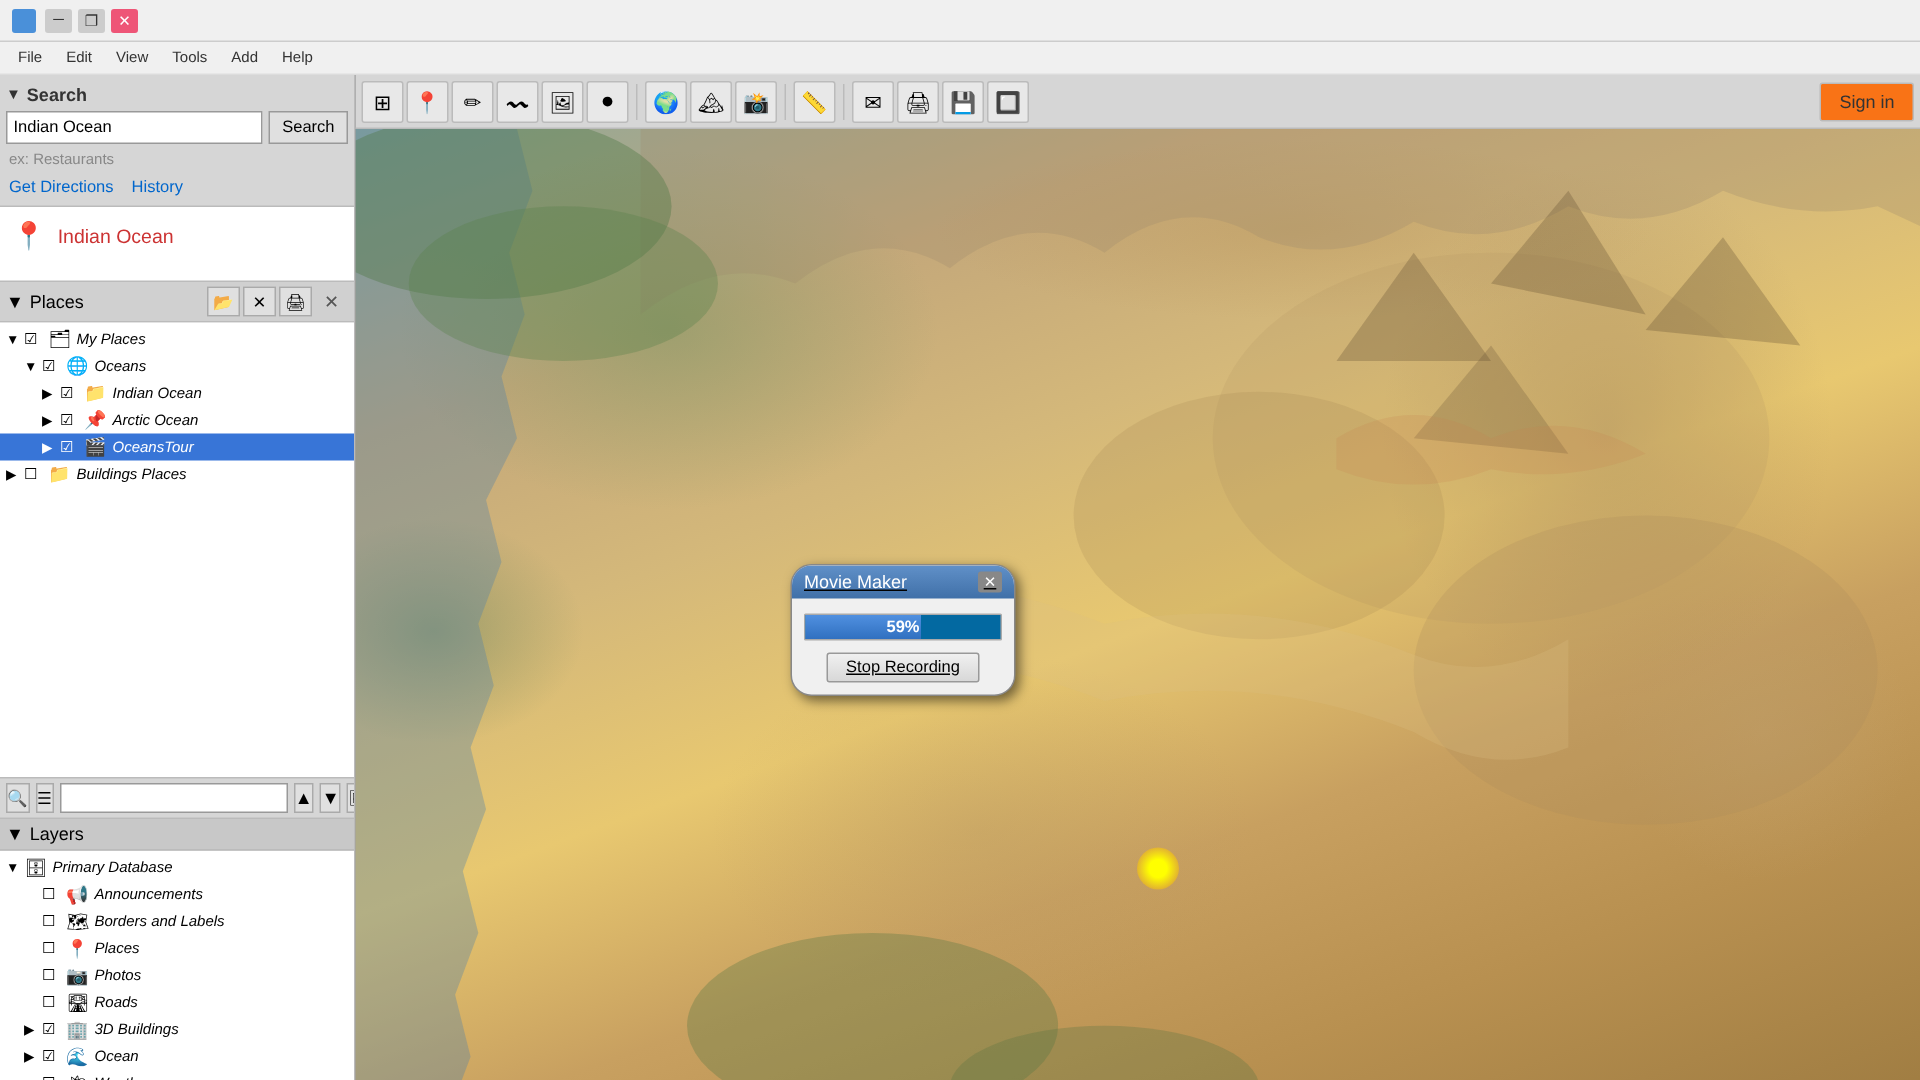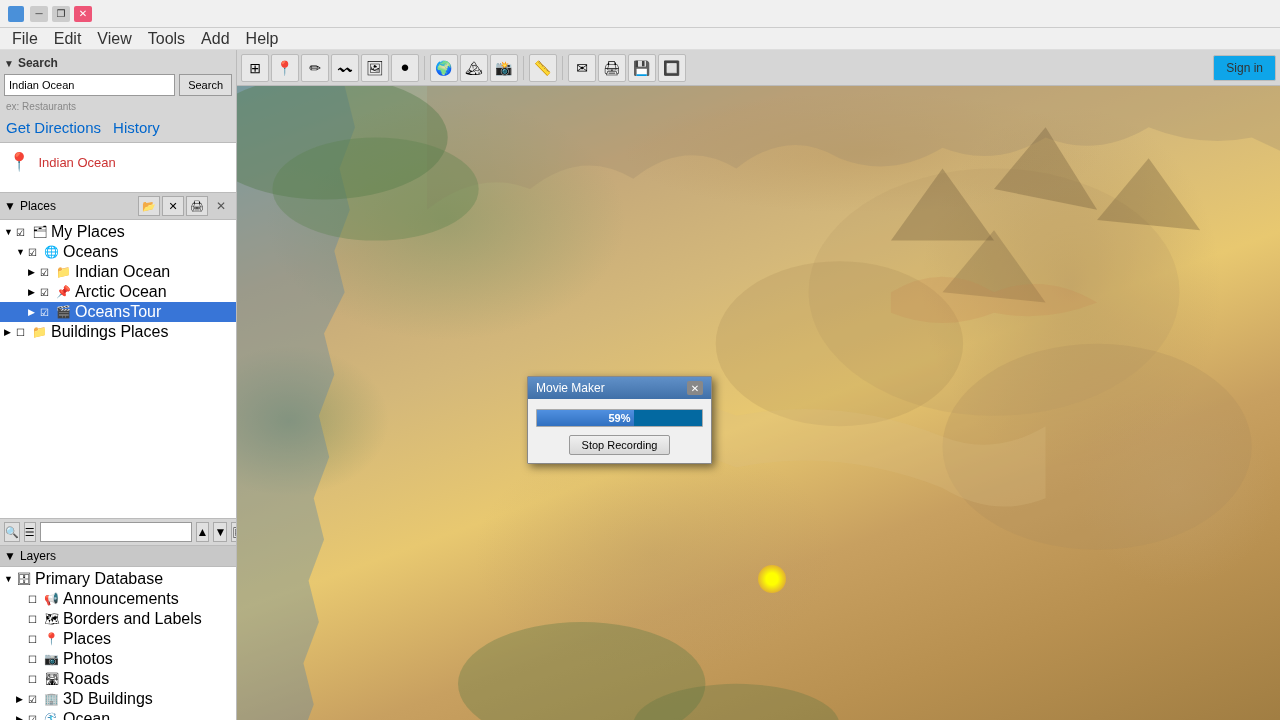--- a/index.html
+++ b/index.html
@@ -23,21 +23,21 @@
 
     
     #menubar {
       background: #f0f0f0;
       height: 22px;
       display: flex;
       align-items: center;
       padding: 0 4px;
       border-bottom: 1px solid #ddd;
     }
-    #menubar .menu-item { padding: 2px 8px; font-size: 16px; cursor: pointer; color: #333; }
+    #menubar .menu-item { padding: 2px 8px; font-size: 10px; cursor: pointer; color: #333; }
 
     
     #main { display: flex; height: calc(720px - 50px); }
 
     
     #sidebar {
       width: 237px;
       min-width: 237px;
       background: #e8e8e8;
       border-right: 1px solid #bbb;
@@ -72,21 +72,21 @@
     }
     .search-btn {
       height: 22px;
       padding: 0 8px;
       background: #e0e0e0;
       border: 1px solid #999;
       font-size: 11px;
       cursor: pointer;
     }
     .search-hint { font-size: 10px; color: #888; padding: 1px 2px; margin-bottom: 4px; }
-    .search-links { display: flex; gap: 12px; font-size: 15px; padding: 2px; }
+    .search-links { display: flex; gap: 12px; font-size: 11px; padding: 2px; }
     .search-links a { color: #0066cc; text-decoration: none; cursor: pointer; }
 
     
     #search-results {
       background: white;
       border-bottom: 1px solid #bbb;
       padding: 4px;
       min-height: 50px;
     }
     .result-item {
@@ -120,21 +120,21 @@
     .close-btn { font-size: 12px; color: #555; cursor: pointer; background: none; border: none; }
 
     
     .tree { background: white; flex: 1; overflow-y: auto; padding: 2px 0; }
     .tree-item { display: flex; align-items: center; padding: 1px 4px; font-size: 12px; cursor: pointer; white-space: nowrap; }
     .tree-item.selected { background: #3875d7; color: white; }
     .tree-indent { width: 12px; min-width: 12px; }
     .tree-expand { width: 12px; font-size: 9px; cursor: pointer; }
     .tree-check { width: 14px; margin-right: 2px; font-size: 10px; }
     .tree-icon { width: 16px; height: 16px; margin-right: 3px; display: flex; align-items: center; justify-content: center; font-size: 12px; }
-    .tree-label { font-size: 16px; }
+    .tree-label { font-size: 10px; font-style: italic; }
 
     
     #tree-toolbar {
       display: flex;
       align-items: center;
       padding: 3px 4px;
       background: #d6d6d6;
       border-top: 1px solid #bbb;
       gap: 4px;
     }
@@ -187,21 +187,21 @@
       justify-content: center;
       font-size: 14px;
       cursor: pointer;
       border-radius: 2px;
     }
     .tb-separator { width: 1px; height: 24px; background: #bbb; margin: 0 3px; }
     .tb-spacer { flex: 1; }
     .sign-in-btn {
       height: 26px;
       padding: 0 12px;
-      background: #0ea5e9;
+      background: #f97316;
       border: 1px solid #bbb;
       font-size: 12px;
       cursor: pointer;
       color: #333;
       border-radius: 2px;
     }
 
     
     #map-canvas {
       width: 100%;
@@ -242,26 +242,27 @@
       border-radius: 50%;
       transform: translate(-50%, -50%);
       pointer-events: none;
     }
 
     
     #movie-dialog {
       position: absolute;
       top: 290px;
       left: 290px;
-      width: 185px;
+      width: 150px;
       background: #f0f0f0;
       border: 1px solid #888;
       box-shadow: 3px 3px 8px rgba(0,0,0,0.5);
-      border-radius: 1px;
+      border-radius: 14px;
       overflow: hidden;
+      text-decoration: underline;
     }
     #movie-dialog-title {
       background: linear-gradient(to bottom, #6090c8, #4070a8);
       color: white;
       font-size: 12px;
       padding: 4px 8px;
       display: flex;
       align-items: center;
       justify-content: space-between;
     }

